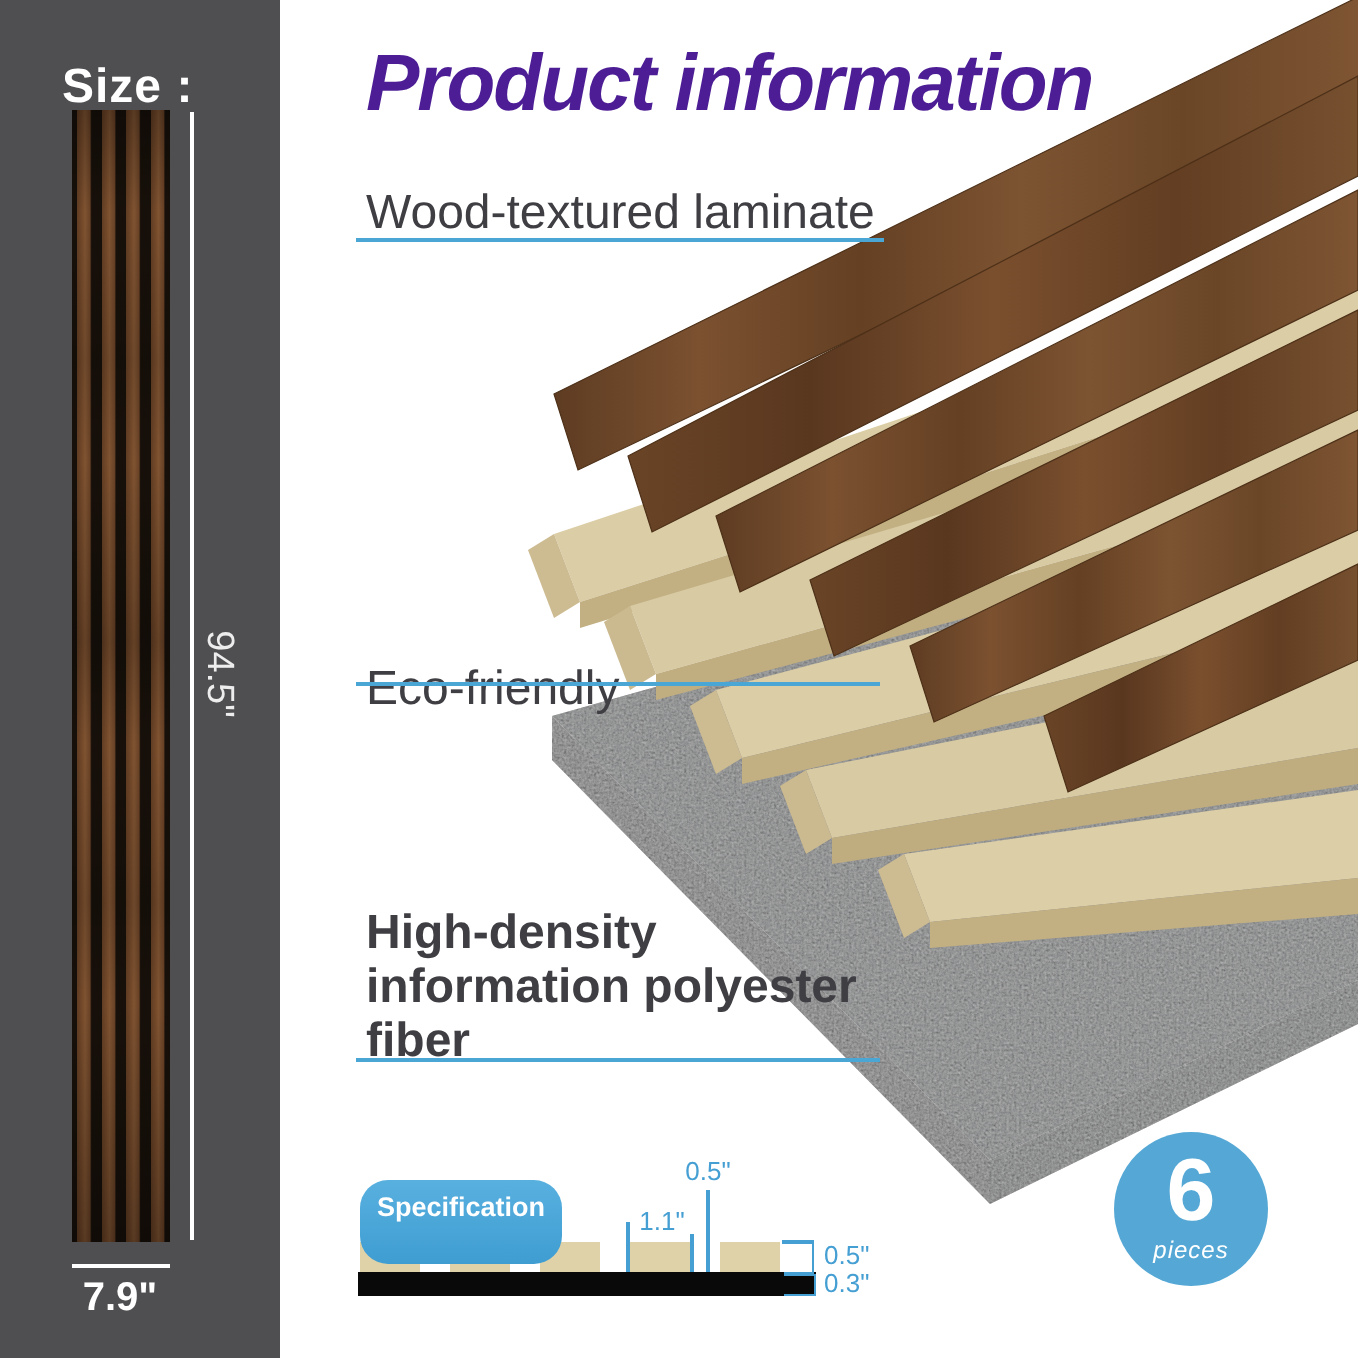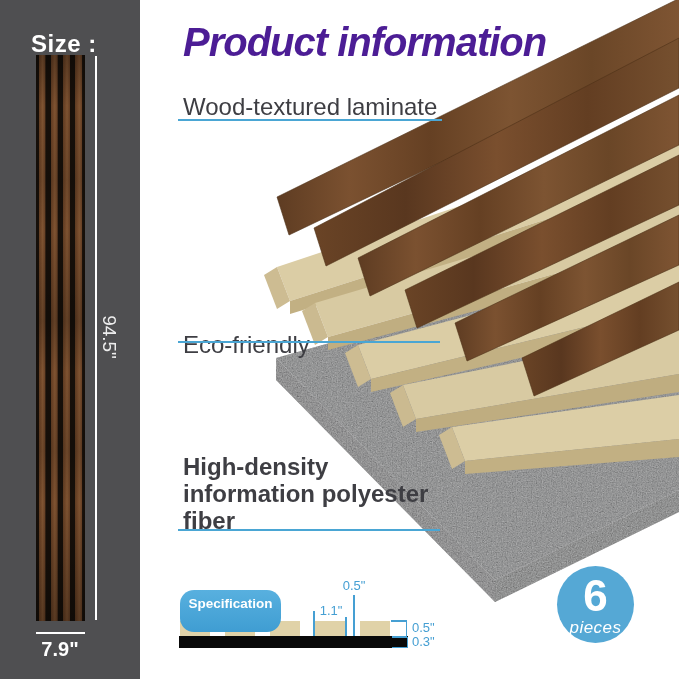--- a/index.html
+++ b/index.html
@@ -71,21 +71,21 @@
   .bt-line{left:406.5px;top:637px;width:1.5px;height:11px;}
   .bt-tick-top{left:392px;top:636px;width:15px;height:1.5px;}
   .bt-tick-bot{left:392px;top:646.5px;width:15px;height:1.5px;}
   .bt-label{left:412px;top:634px;}
   
   .badge{
     position:absolute;left:557px;top:566px;width:77px;height:77px;border-radius:50%;
     background:#55a8d5;z-index:3;color:#fff;text-align:center;
   }
   .badge-number{display:block;font-size:44px;font-weight:700;line-height:1;margin-top:8px;}
-  .badge-unit{display:block;font-size:17px;font-style:italic;line-height:1;margin-top:1px;letter-spacing:.5px;}
+  .badge-unit{display:block;font-size:12px;font-style:italic;line-height:1;margin-top:1px;letter-spacing:.5px;}
 </style>
 </head>
 <body>
 
 <div class="canvas">
 
   <div class="sidebar">
     <div class="size-label">Size :</div>
     <div class="wood-panel">
         <div class="grain"></div>

